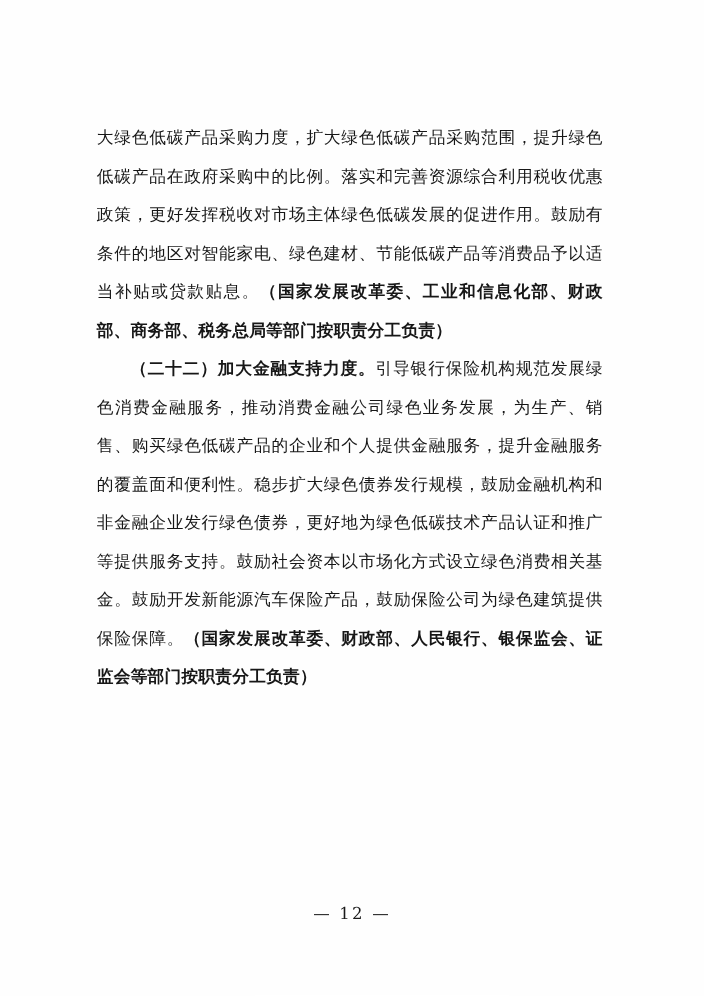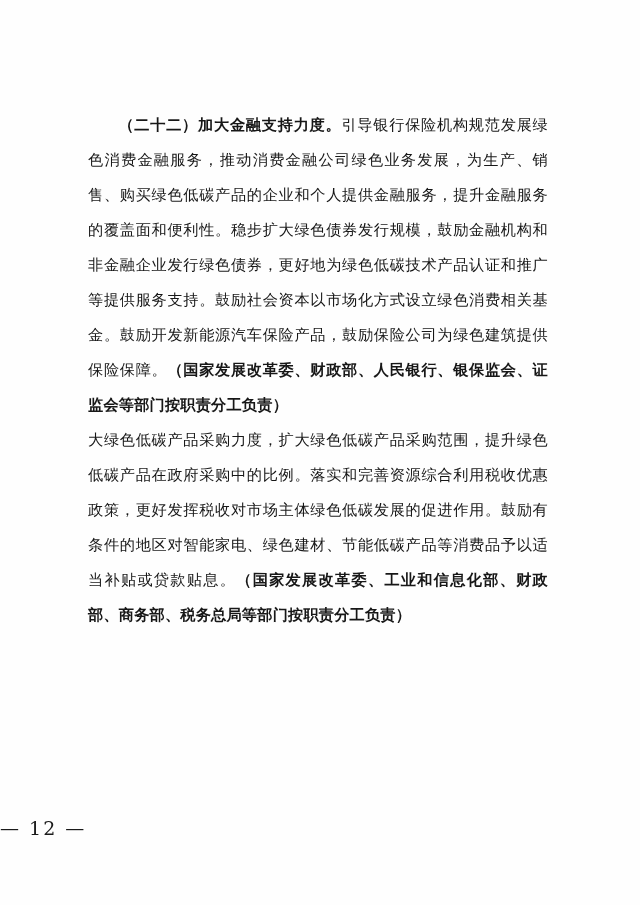--- a/index.html
+++ b/index.html
@@ -38,34 +38,34 @@
     text-indent: 2em;
   }
   .bold {
     font-weight: 700;
   }
   .footer {
     position: absolute;
     left: 0;
     right: 0;
     bottom: 66px;
-    text-align: left;
-    font-size: 19px;
+    text-align: center;
+    font-size: 15px;
     color: #1a1a1a;
     letter-spacing: 2px;
     font-family: "DejaVu Serif", "Liberation Serif", serif;
   }
 </style>
 </head>
 <body>
 
 <div class="page">
   <div class="doc-body">
 
+    <p class="para"><span>大绿色低碳产品采购力度，扩大绿色低碳产品采购范围，提升绿色低碳产品在政府采购中的比例。落实和完善资源综合利用税收优惠政策，更好发挥税收对市场主体绿色低碳发展的促进作用。鼓励有条件的地区对智能家电、绿色建材、节能低碳产品等消费品予以适当补贴或贷款贴息。</span><span class="bold">（国家发展改革委、工业和信息化部、财政部、商务部、税务总局等部门按职责分工负责）</span></p>
+
     <p class="para indent"><span class="bold">（二十二）加大金融支持力度。</span><span>引导银行保险机构规范发展绿色消费金融服务，推动消费金融公司绿色业务发展，为生产、销售、购买绿色低碳产品的企业和个人提供金融服务，提升金融服务的覆盖面和便利性。稳步扩大绿色债券发行规模，鼓励金融机构和非金融企业发行绿色债券，更好地为绿色低碳技术产品认证和推广等提供服务支持。鼓励社会资本以市场化方式设立绿色消费相关基金。鼓励开发新能源汽车保险产品，鼓励保险公司为绿色建筑提供保险保障。</span><span class="bold">（国家发展改革委、财政部、人民银行、银保监会、证监会等部门按职责分工负责）</span></p>
-
-    <p class="para"><span>大绿色低碳产品采购力度，扩大绿色低碳产品采购范围，提升绿色低碳产品在政府采购中的比例。落实和完善资源综合利用税收优惠政策，更好发挥税收对市场主体绿色低碳发展的促进作用。鼓励有条件的地区对智能家电、绿色建材、节能低碳产品等消费品予以适当补贴或贷款贴息。</span><span class="bold">（国家发展改革委、工业和信息化部、财政部、商务部、税务总局等部门按职责分工负责）</span></p>
 
 
   </div>
 
   <div class="footer">— 12 —</div>
 </div>
 
 </body></html>

